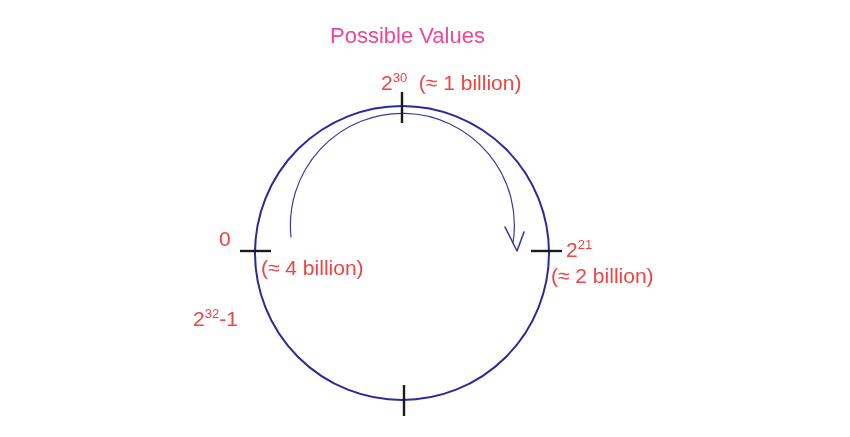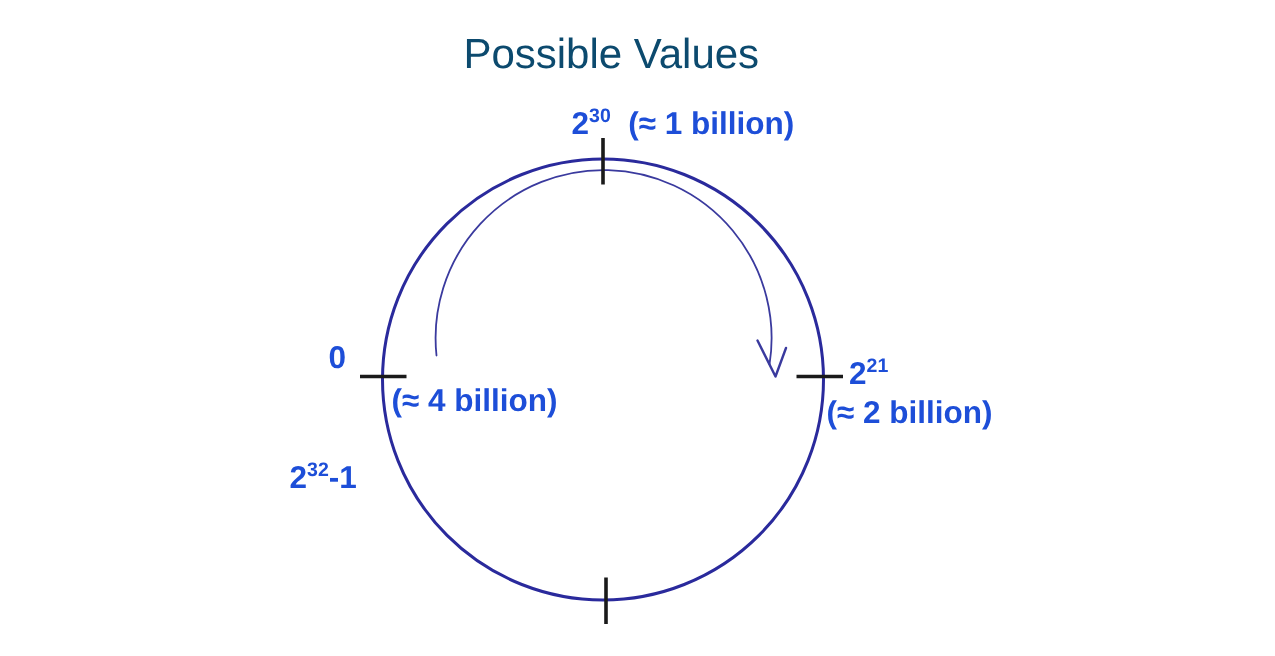--- a/index.html
+++ b/index.html
@@ -15,40 +15,39 @@
     overflow: hidden;
     font-family: "Liberation Sans", sans-serif;
     color: #000000;
   }
   #title {
     position: absolute;
     left: 0;
     top: 16px;
     width: 815px;
     text-align: center;
-    font-size: 28px;
+    font-size: 22px;
     line-height: 40px;
     font-weight: 400;
-    color: #0c4a6e;
+    color: #ec4899;
     white-space: nowrap;
   }
   svg.diagram {
     position: absolute;
     left: 0;
     top: 0;
     width: 850px;
     height: 437px;
   }
   .lbl {
     position: absolute;
     font-size: 21px;
     line-height: 25px;
     white-space: nowrap;
-    color: #1d4ed8;
-    font-weight: bold;
+    color: #ef4444;
   }
   .lbl sup {
     font-size: 0.62em;
     vertical-align: super;
     line-height: 0;
   }
   #label-top {
     left: 381px;
     top: 70px;
   }

